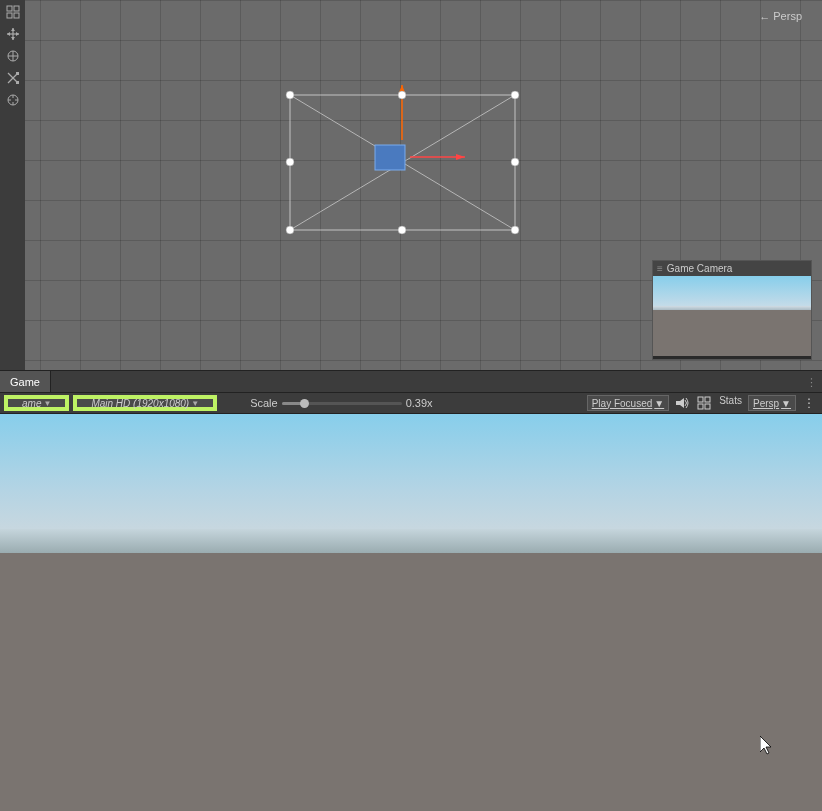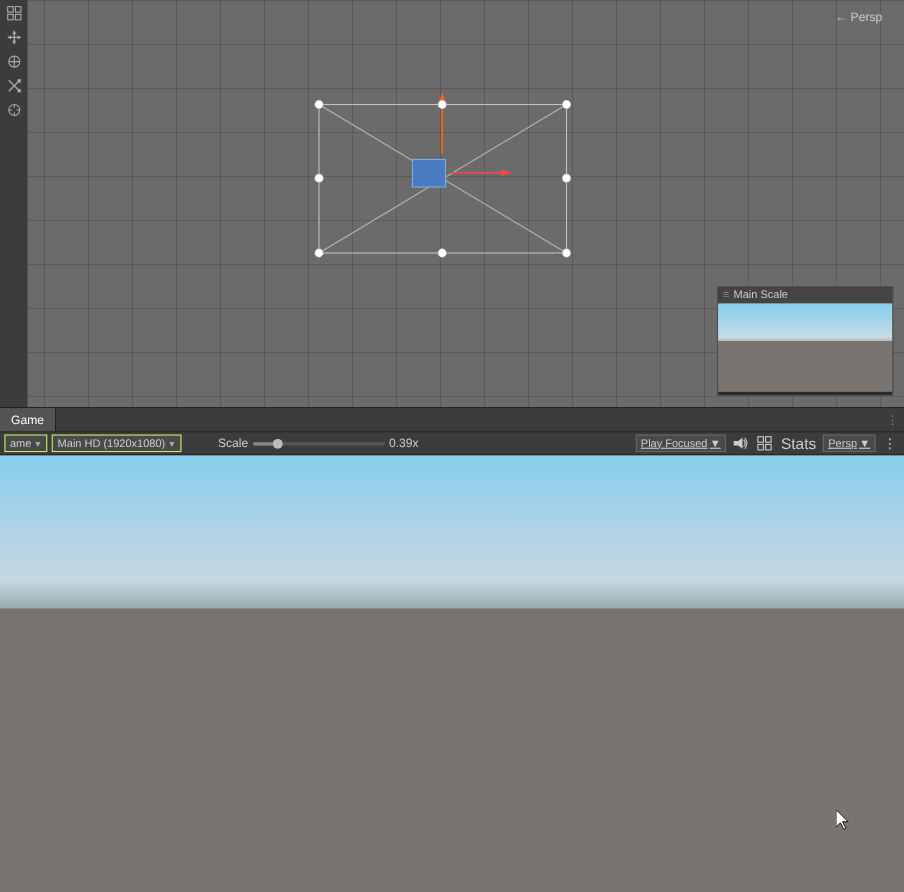--- a/index.html
+++ b/index.html
@@ -148,28 +148,29 @@
       align-items: center;
       padding: 0 4px;
       gap: 4px;
       border-top: 1px solid #222;
       border-bottom: 1px solid #222;
     }
 
     .toolbar-select {
       height: 16px;
       background: #4a4a4a;
-      border: 1px solid #bef264;
+      border: 4px solid #bef264;
       color: #ccc;
       font-size: 10px;
-      padding: 0 4px;
+      padding: 0 14px;
       cursor: pointer;
       display: flex;
       align-items: center;
       gap: 2px;
+      font-style: italic;
     }
 
     .toolbar-select .arrow {
       font-size: 8px;
       color: #aaa;
     }
 
     .scale-container {
       display: flex;
       align-items: center;
@@ -244,21 +245,21 @@
       display: flex;
       align-items: center;
       justify-content: center;
     }
 
     .toolbar-text-btn {
       height: 16px;
       background: transparent;
       border: none;
       color: #ccc;
-      font-size: 14px;
+      font-size: 10px;
       cursor: pointer;
       padding: 0 2px;
     }
 
     
     .game-view {
       width: 822px;
       height: calc(811px - 370px - 22px - 22px);
       position: relative;
       overflow: hidden;
@@ -364,21 +365,21 @@
 
     <circle cx="122" cy="10" r="4" fill="white" stroke="#888" stroke-width="0.5"></circle>
     <circle cx="122" cy="145" r="4" fill="white" stroke="#888" stroke-width="0.5"></circle>
     <circle cx="10" cy="77" r="4" fill="white" stroke="#888" stroke-width="0.5"></circle>
     <circle cx="235" cy="77" r="4" fill="white" stroke="#888" stroke-width="0.5"></circle>
   </svg>
 
   <div class="main-camera-panel">
     <div class="main-camera-title">
       <span style="color:#888;">≡</span>
-      <span>Main Scale</span>
+      <span>Game Camera</span>
     </div>
     <div class="main-camera-view">
       <div style="position:absolute;top:0;left:0;width:100%;height:40%;background:linear-gradient(180deg,#87ceeb,#c8dce8);"></div>
       <div style="position:absolute;top:38%;left:0;width:100%;height:4px;background:linear-gradient(180deg,#d0dce4,#aabbc4);"></div>
       <div style="position:absolute;top:42%;left:0;width:100%;height:58%;background:#7a7470;"></div>
     </div>
   </div>
 </div>
 
 <div class="panel-tabs">

